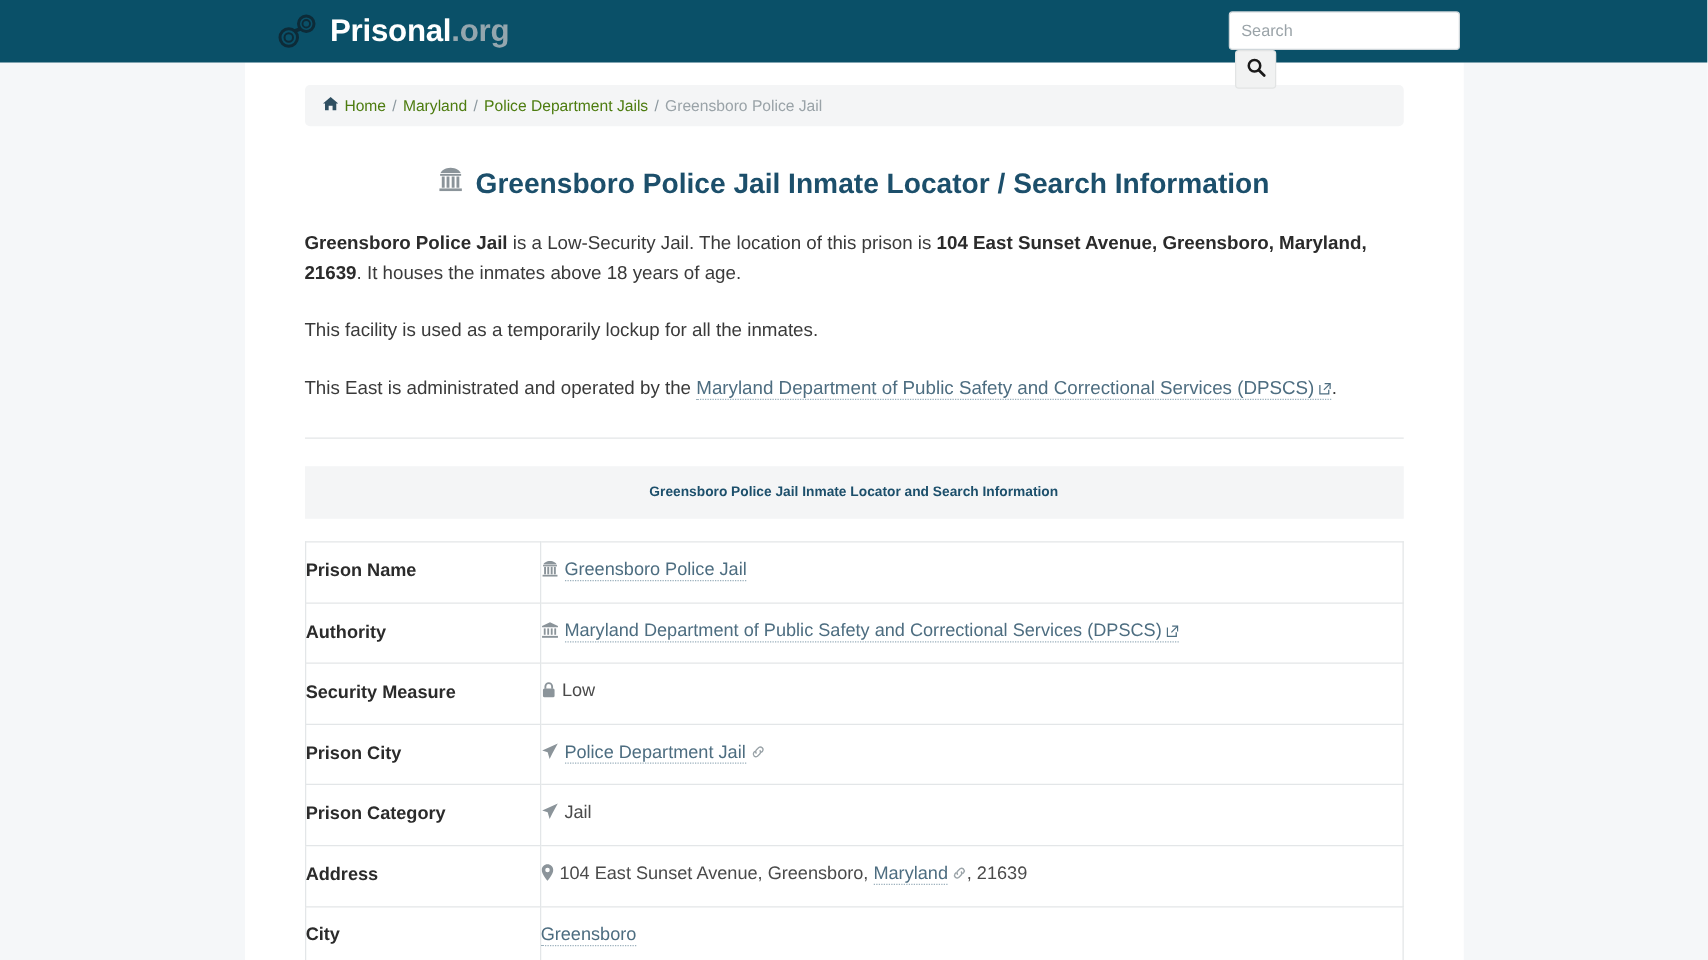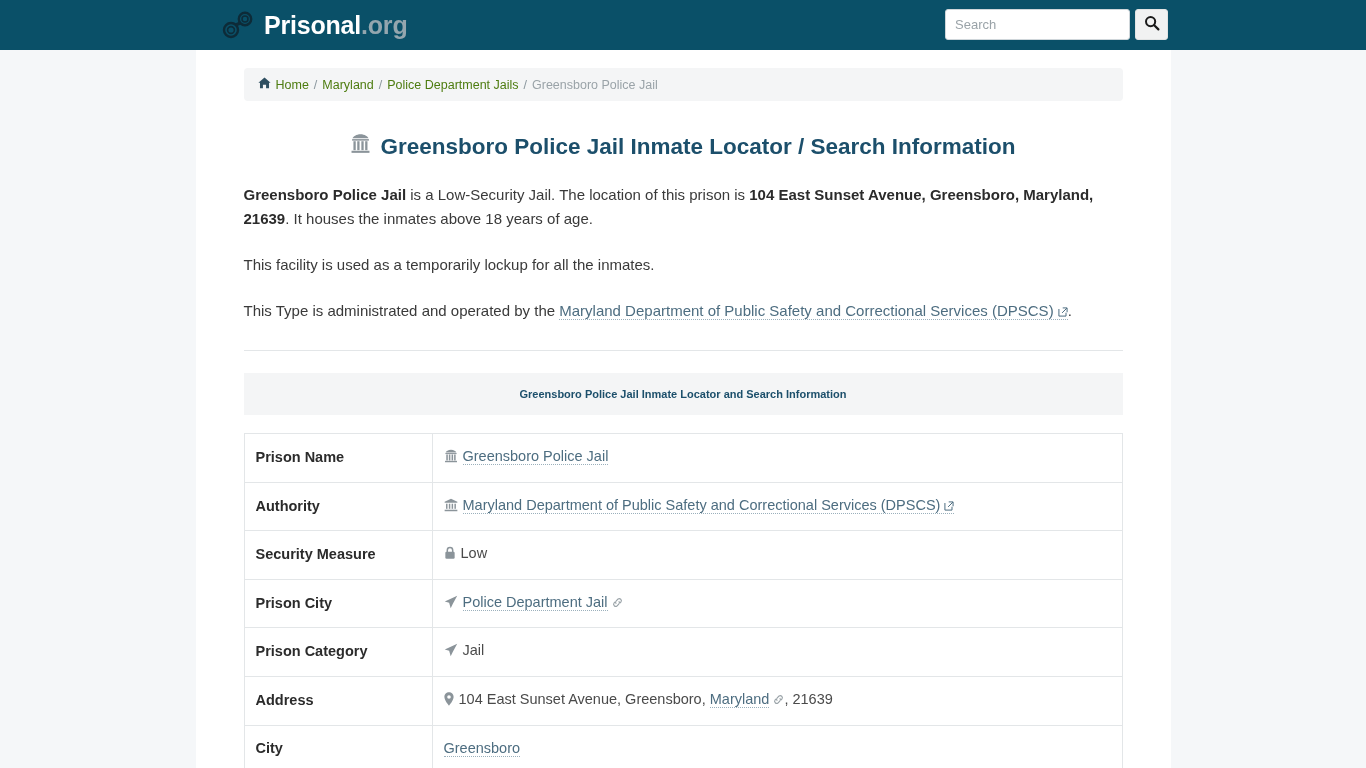--- a/index.html
+++ b/index.html
@@ -34,20 +34,21 @@
     line-height: 1;
   }
   .brand-text .tld { color: #94a6ae; font-weight: bold; }
 
   .search-wrap {
     position: absolute;
     right: 198px;
     top: 9px;
     display: flex;
     align-items: stretch;
+    flex-direction: column;
   }
   .search-input {
     width: 185px;
     height: 31px;
     border: 1px solid #cfd6da;
     border-radius: 3px;
     background: #fff;
     padding: 0 9px;
     font-size: 13px;
     color: #333;
@@ -145,21 +146,21 @@
     margin-top: 22px;
   }
   table.info {
     width: 100%;
     border-collapse: collapse;
     margin-top: 18px;
     table-layout: fixed;
   }
   table.info td {
     border: 1px solid #e3e6e8;
-    padding: 13px 11px;
+    padding: 13px 0;
     font-size: 14.5px;
     vertical-align: middle;
     line-height: 1.35;
   }
   table.info td.lbl {
     width: 188px;
     font-weight: bold;
     color: #2b2b2b;
   }
   table.info td.val { color: #4a4a4a; }
@@ -230,21 +231,21 @@
           </g>
         </svg>
       </span>
       <span>Greensboro Police Jail Inmate Locator / Search Information</span>
     </h1>
 
     <p class="body-text first"><b>Greensboro Police Jail</b><span> is a Low-Security Jail. The location of this prison is </span><b>104 East Sunset Avenue, Greensboro, Maryland, 21639</b><span>. It houses the inmates above 18 years of age.</span></p>
 
     <p class="body-text">This facility is used as a temporarily lockup for all the inmates.</p>
 
-    <p class="body-text"><span>This Type is administrated and operated by the </span><a class="dotted" href="#"><span>Maryland Department of Public Safety and Correctional Services (DPSCS)</span><span class="ext-icon"><svg width="10" height="10" viewBox="0 0 11 11">
+    <p class="body-text"><span>This East is administrated and operated by the </span><a class="dotted" href="#"><span>Maryland Department of Public Safety and Correctional Services (DPSCS)</span><span class="ext-icon"><svg width="10" height="10" viewBox="0 0 11 11">
               <path d="M1 2.2 L1 10 L8.8 10 L8.8 6.3" fill="none" stroke="#4d6d80" stroke-width="1.1"></path>
               <path d="M5.2 1 L10 1 L10 5.8" fill="none" stroke="#4d6d80" stroke-width="1.1"></path>
               <path d="M4.5 6.5 L9.8 1.2" stroke="#4d6d80" stroke-width="1.1"></path>
             </svg></span></a><span>.</span></p>
 
     <hr class="divider">
 
     <div class="tbl-caption">Greensboro Police Jail Inmate Locator and Search Information</div>
 
     <table class="info">

